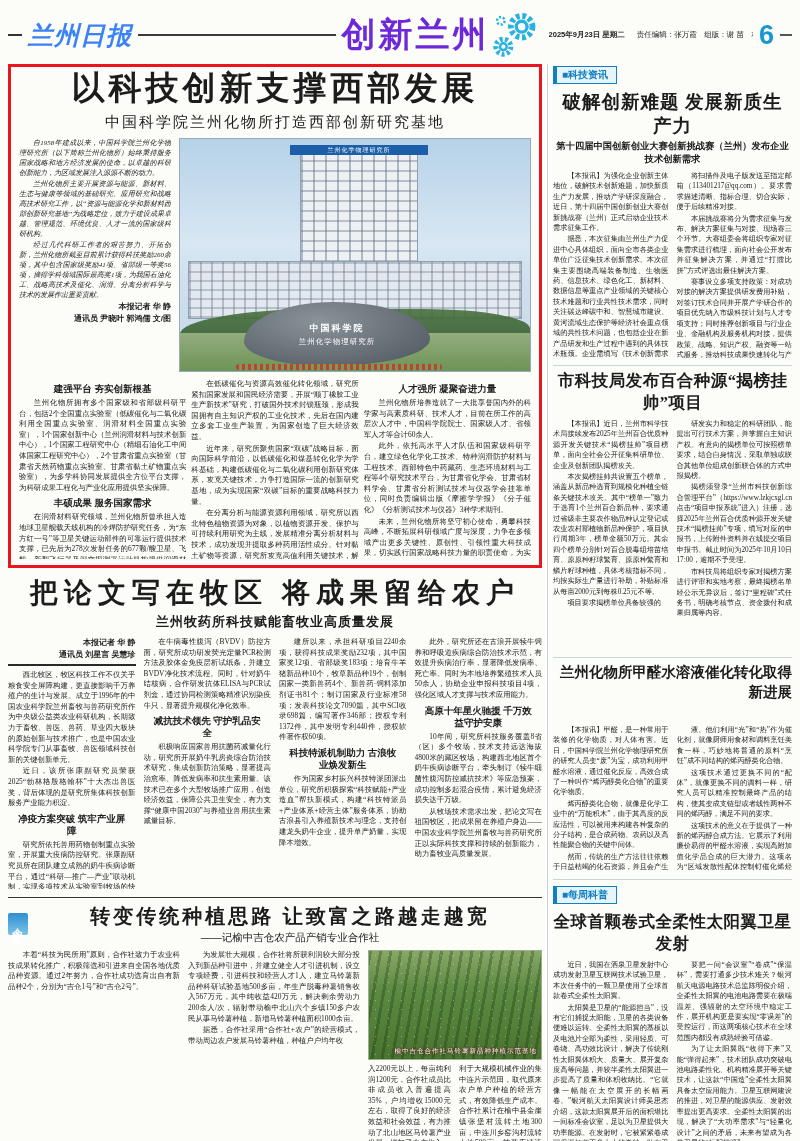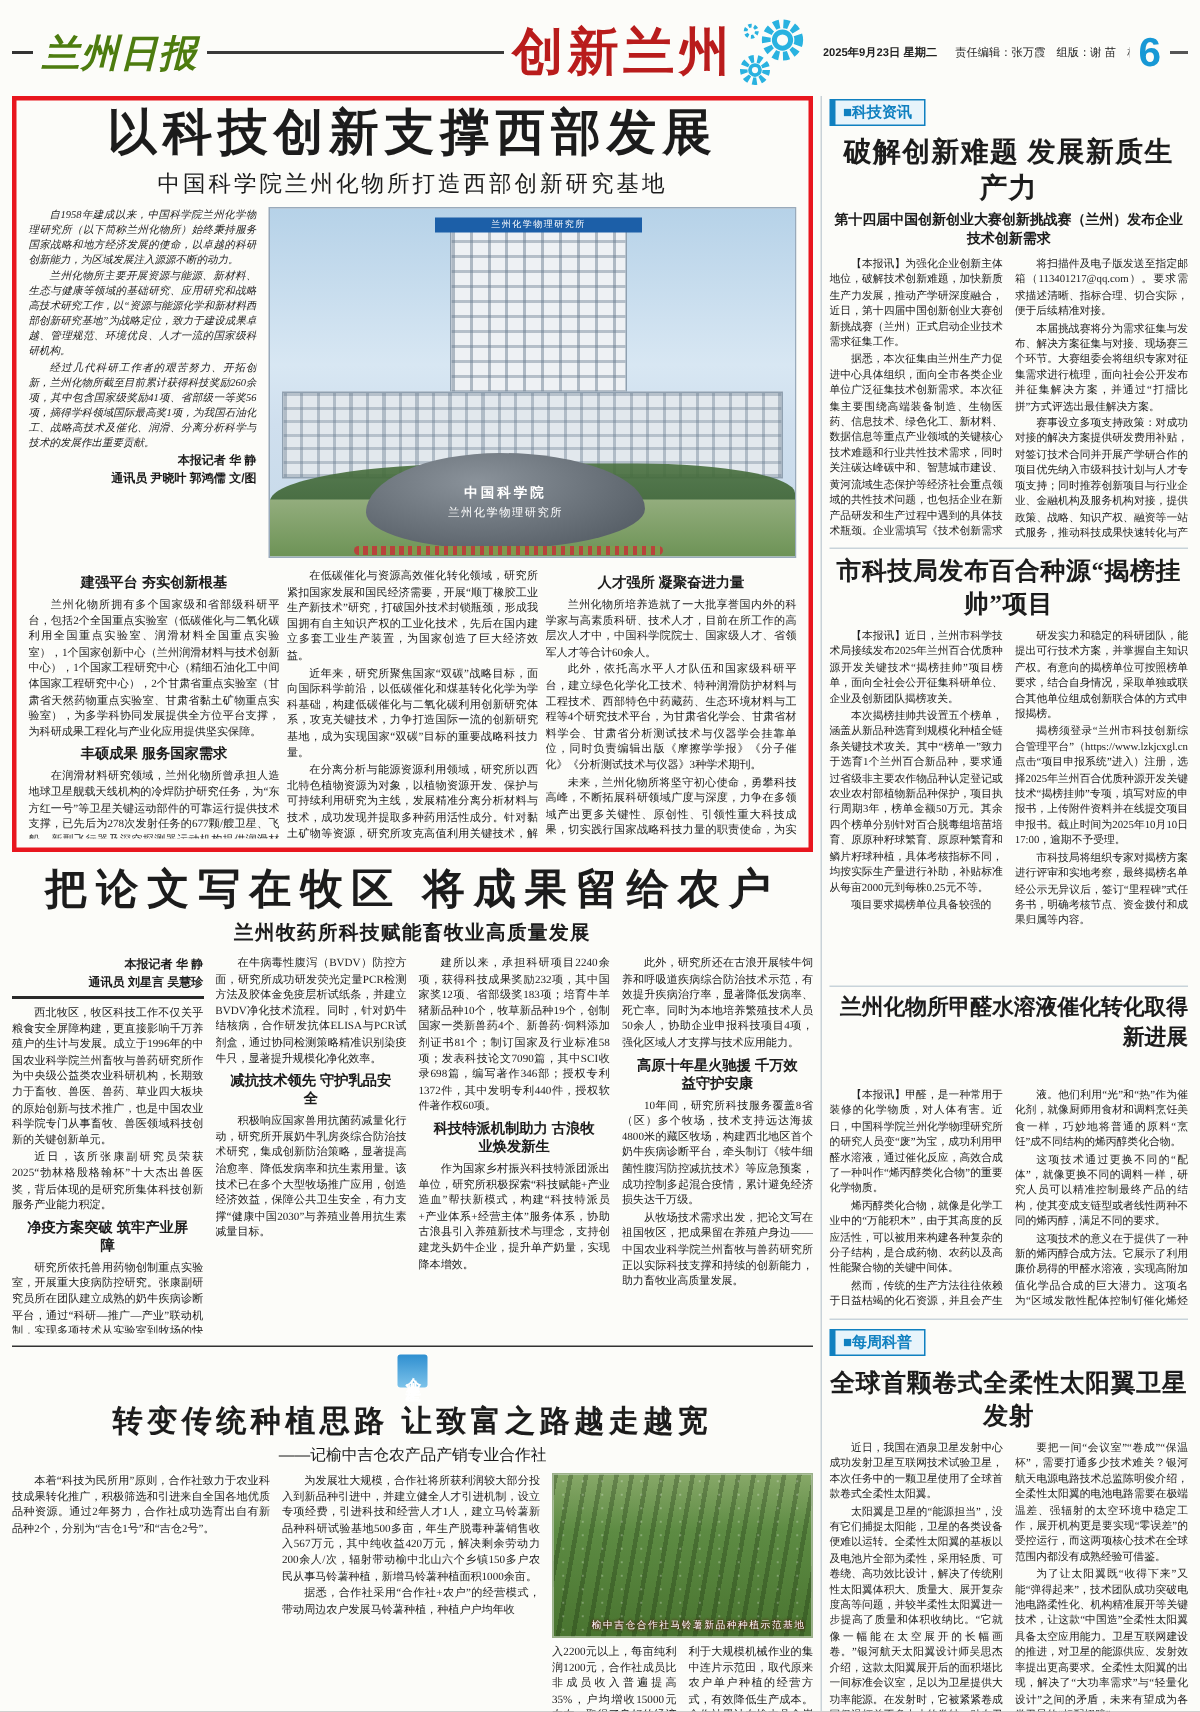--- a/index.html
+++ b/index.html
@@ -2,24 +2,24 @@
 <html><head>
 <meta charset="utf-8">
 <style>
   * { margin:0; padding:0; box-sizing:border-box; }
   body { background:#888; font-family:"Liberation Serif", serif; }
   .page { width:800px; height:1141px; background:#fcfcf9; margin:0 auto; overflow:hidden; padding:6px 8px 0; color:#1c1c1c; }
 
   
   .mh { display:flex; align-items:center; height:58px; gap:6px; }
   .dash { width:14px; height:2px; background:#333; flex:none; }
-  .masthead { font-family:"DejaVu Serif", serif; font-style:italic; font-weight:bold; font-size:25px; color:#4d7c0f; white-space:nowrap; letter-spacing:1px; }
+  .masthead { font-family:"DejaVu Serif", serif; font-style:italic; font-weight:bold; font-size:25px; color:#3b82f6; white-space:nowrap; letter-spacing:1px; }
   .rule-long { flex:1; height:2px; background:#3a3a3a; }
   .sec-wrap { display:flex; align-items:center; flex:none; }
-  .sec-title { font-family:"Liberation Sans", sans-serif; font-weight:bold; font-size:34px; color:#b91c1c; letter-spacing:3px; white-space:nowrap; }
+  .sec-title { font-family:"Liberation Sans", sans-serif; font-weight:bold; font-size:34px; color:#6d28d9; letter-spacing:3px; white-space:nowrap; }
   .mh-right { flex:1.05; display:flex; flex-direction:row; gap:3px; min-width:0; }
   .mh-blue-rule { height:3px; background:#1798d5; }
   .mh-meta { display:flex; gap:12px; font-size:7.5px; color:#222; font-family:"Liberation Sans", sans-serif; white-space:nowrap; overflow:hidden; }
   .mh-meta b { font-weight:bold; }
   .pagenum { font-family:"Liberation Sans", sans-serif; font-weight:bold; font-size:27px; color:#1798d5; line-height:1; }
   .pn-dash { width:12px; height:2px; background:#555; }
 
   
   .content { display:flex; gap:5px; }
   .left-zone { width:534px; flex:none; }
@@ -60,21 +60,21 @@
   
   .mid { margin-top:8px; }
   .mid-hl { font-family:"Liberation Sans", sans-serif; font-weight:bold; font-size:28px; letter-spacing:6px; text-align:center; line-height:34px; }
   .mid-sub { font-family:"Liberation Sans", sans-serif; font-weight:bold; font-size:13px; text-align:center; letter-spacing:1px; margin:3px 0 6px; }
   .mid-cols { display:flex; gap:8px; height:252px; overflow:hidden; }
   .mid-cols .col { flex:1; overflow:hidden; }
   .byline-block { border-bottom:2px solid #2a2a2a; padding-bottom:3px; margin-bottom:4px; }
 
   
   .bottom { margin-top:8px; border-top:1.5px solid #333; padding-top:5px; }
-  .bot-head { display:flex; align-items:center; gap:10px;flex-direction:column; }
+  .bot-head { display:flex; align-items:center; gap:10px; }
   .star-label { writing-mode:vertical-rl; text-orientation:upright; background:linear-gradient(180deg,#2f8fd0,#7dc3ea); color:#fff; font-family:"Liberation Sans", sans-serif; font-weight:bold; font-size:10.5px; padding:7px 3px; border-radius:2px; letter-spacing:2px; flex:none; }
   .bot-titles { flex:1; }
   .bot-hl { font-family:"Liberation Sans", sans-serif; font-weight:bold; font-size:20px; letter-spacing:3px; text-align:center; line-height:26px; }
   .bot-sub { font-family:"Liberation Sans", sans-serif; font-size:10.5px; text-align:center; margin-top:2px; }
   .bot-body { display:flex; gap:8px; margin-top:5px; height:196px; overflow:hidden; }
   .bot-body .col { width:172px; flex:none; overflow:hidden; }
   .bot-right { width:174px; flex:none; display:flex; flex-direction:column; gap:4px; }
   .field-photo { position:relative; height:110px; border:1px solid #9ab089; overflow:hidden;
      background:linear-gradient(180deg,#87a868 0%,#5d8b43 35%,#497430 100%); }
   .field-photo::before { content:""; position:absolute; inset:0;

